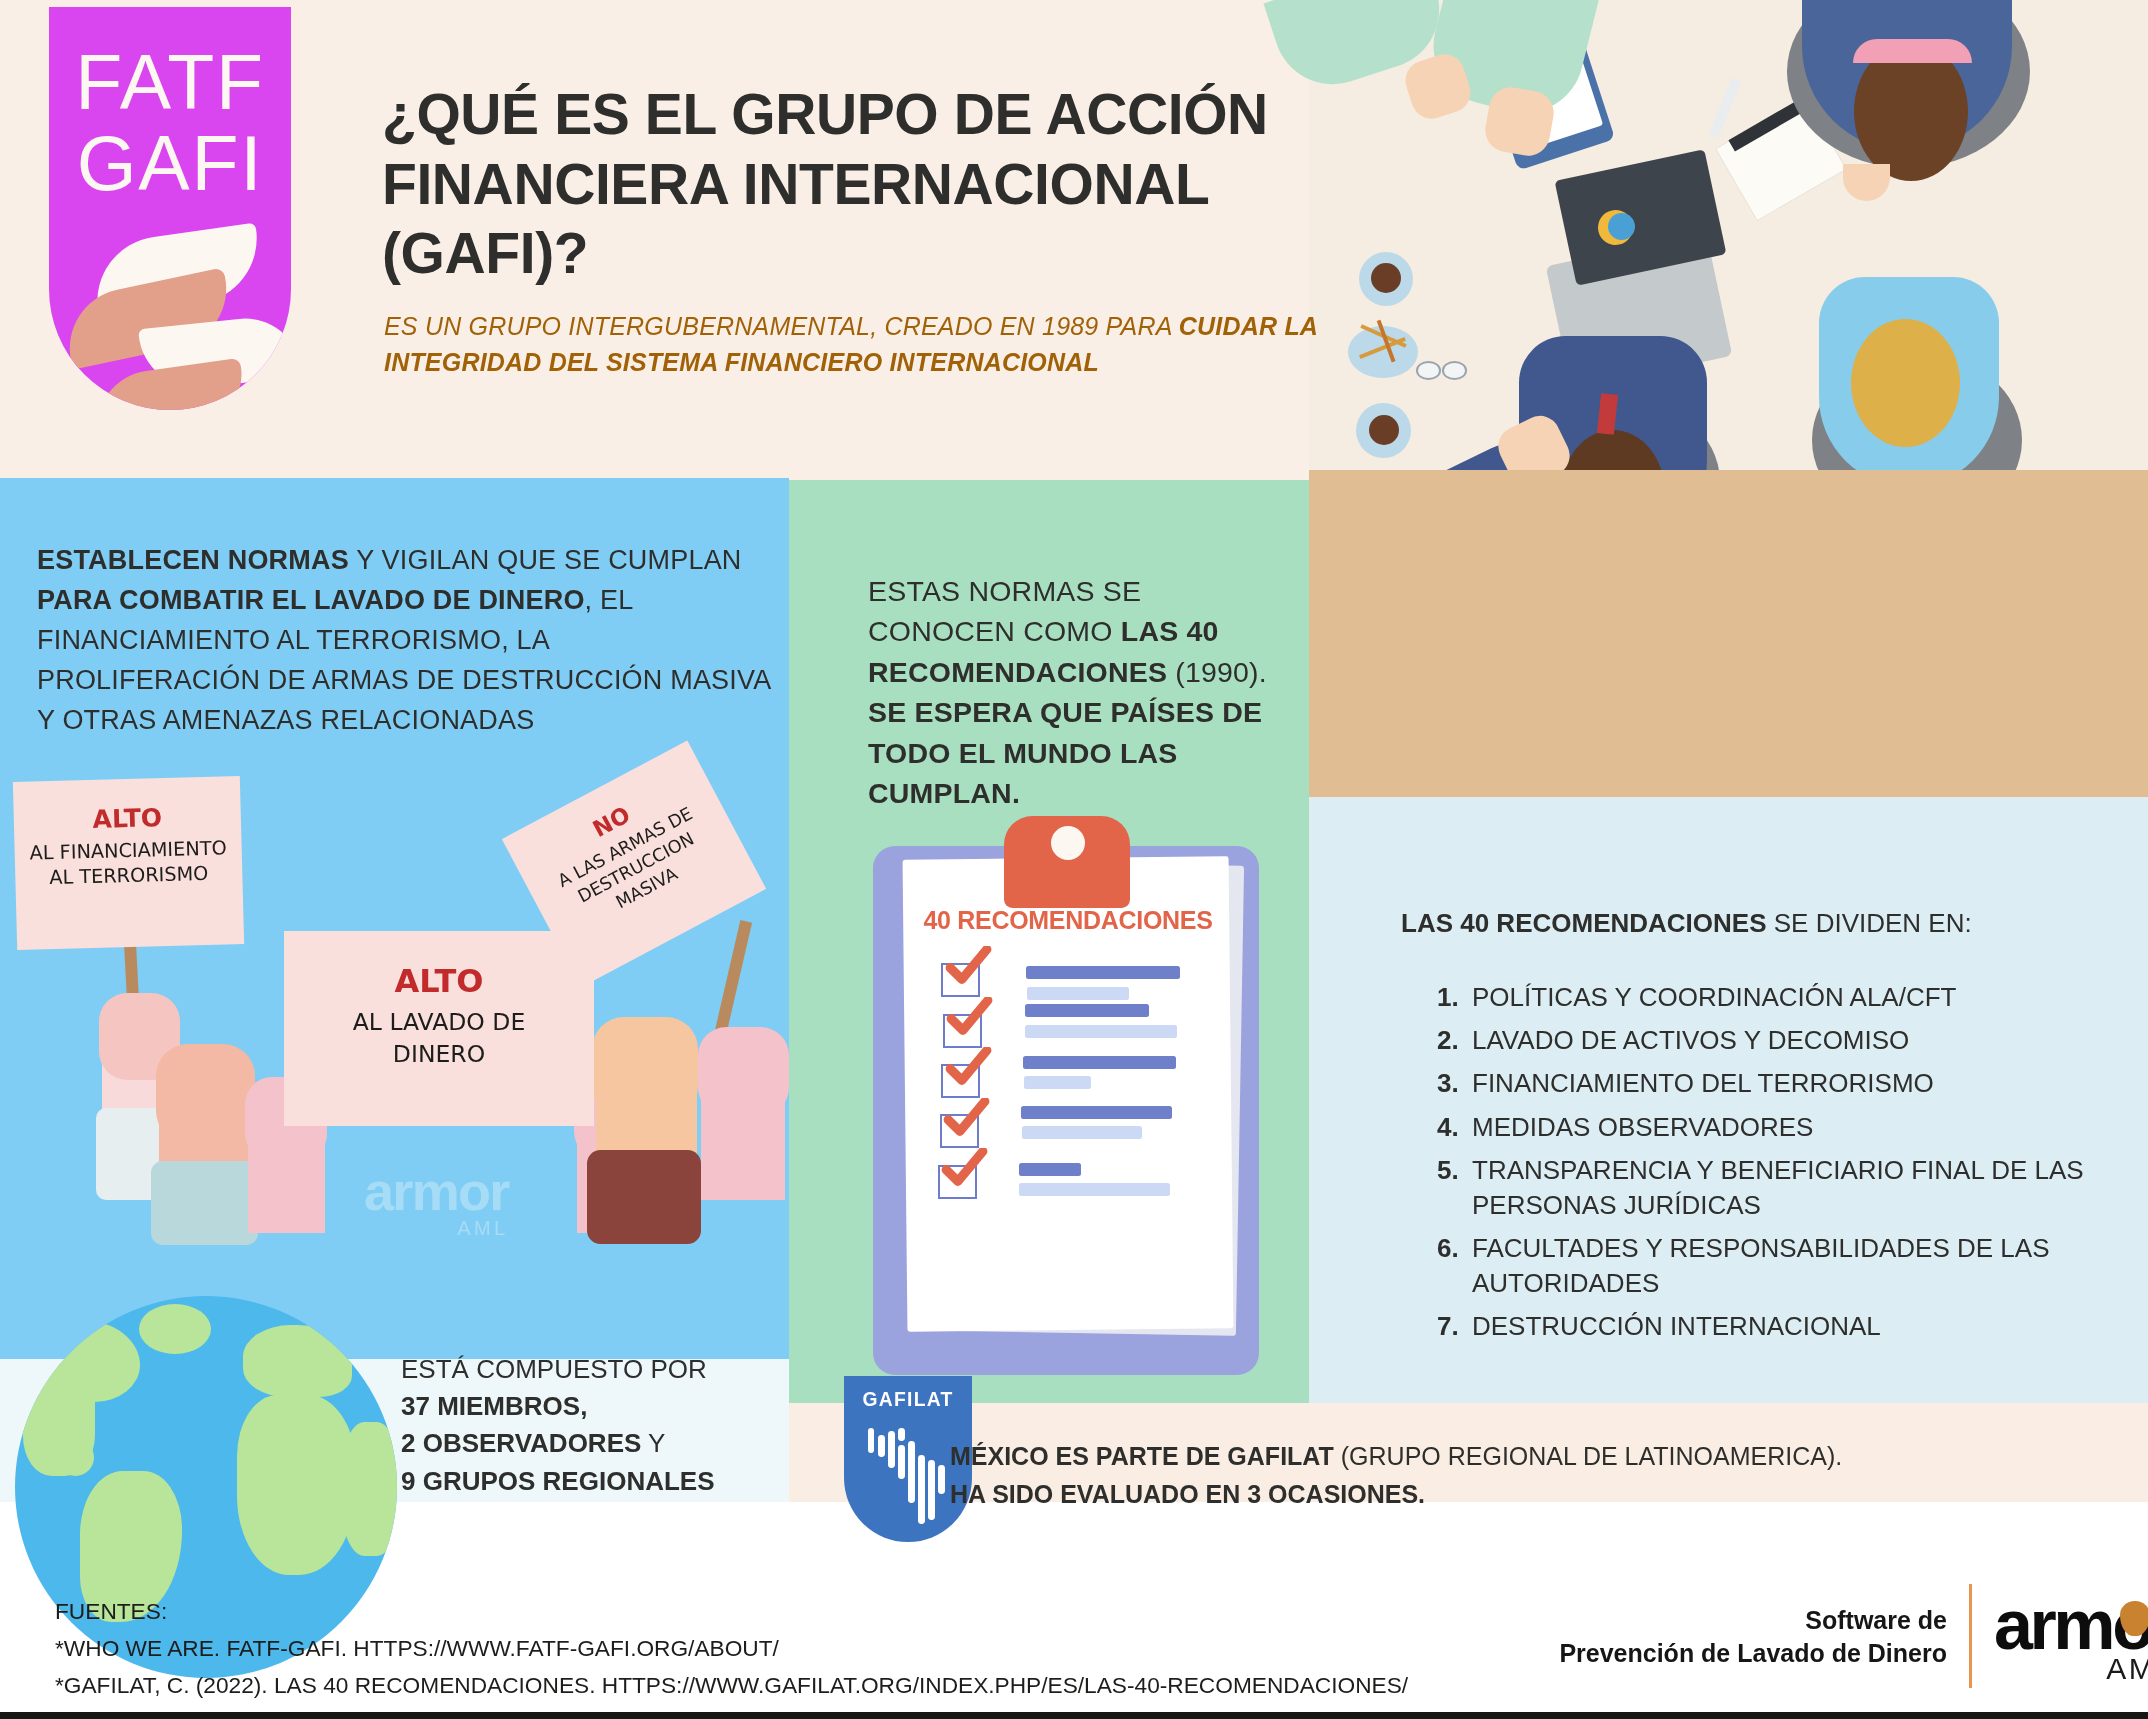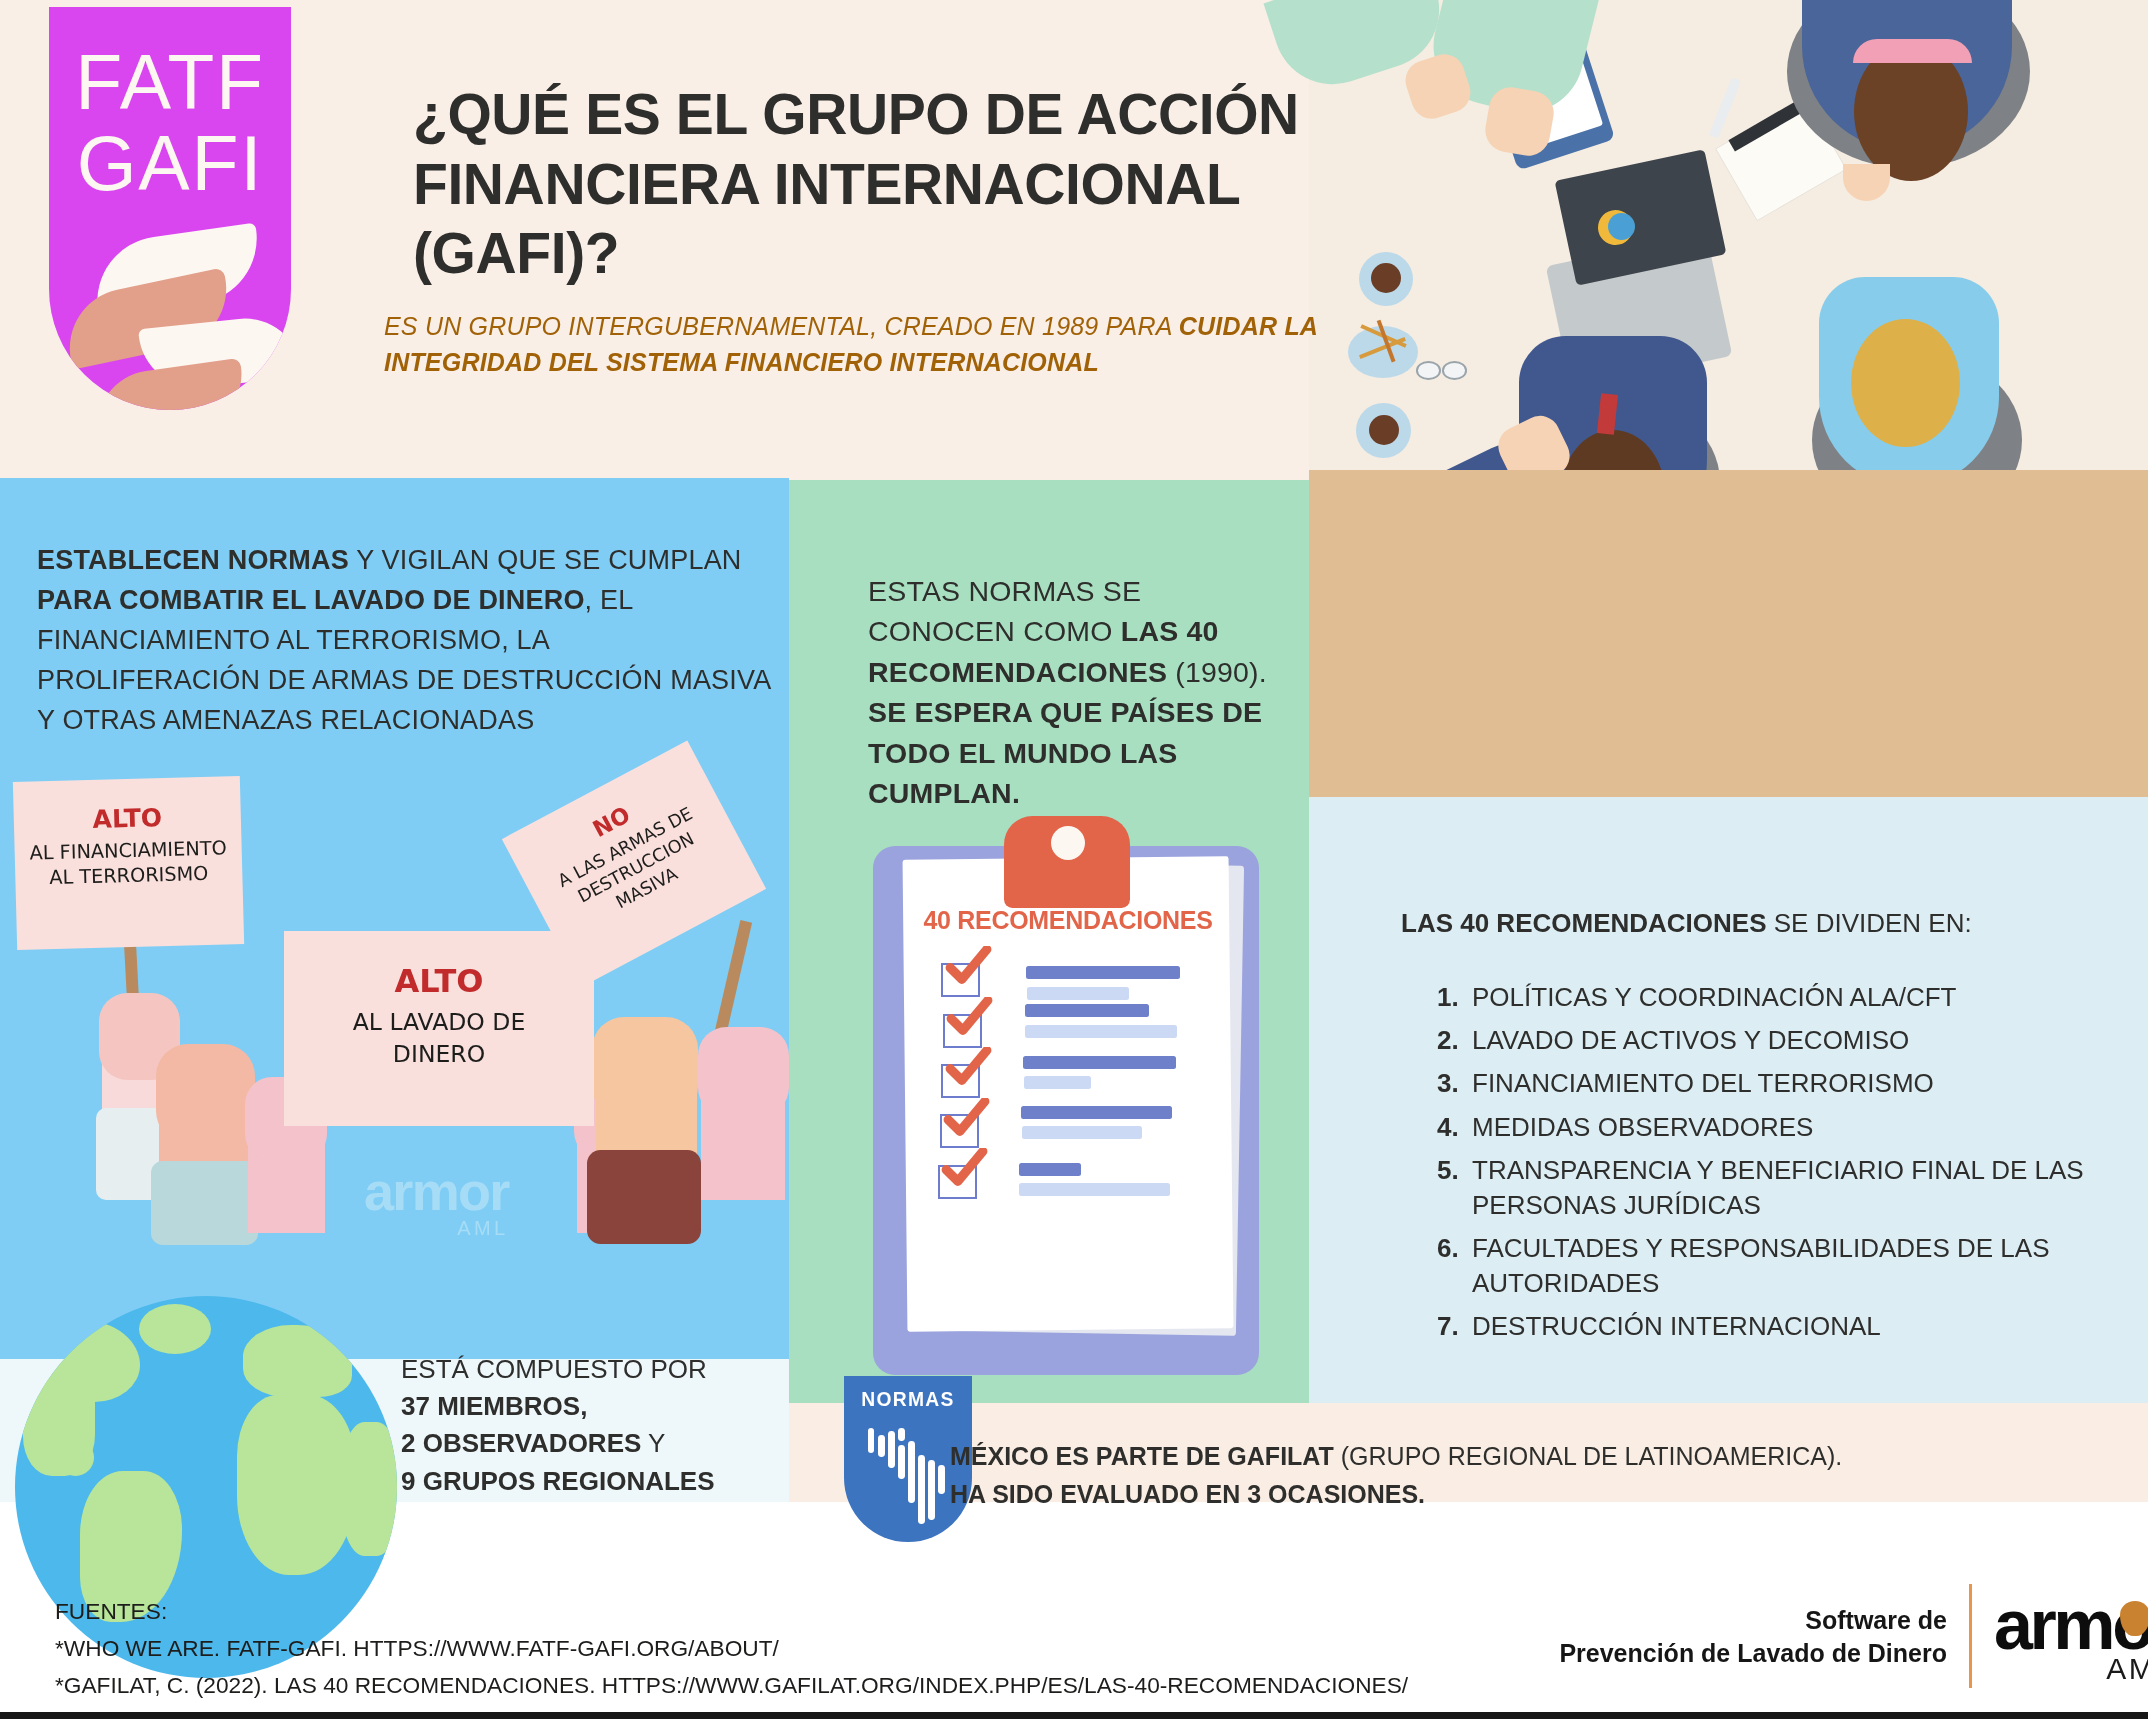--- a/index.html
+++ b/index.html
@@ -38,21 +38,21 @@
     background:#e29f8a; border-radius: 76px 11.7px 76px 11.7px; transform:rotate(-12deg); }
   .leaf-w2 { position:absolute; left:92px; top:314px; width:159px; height:64px;
     background:#fdf7f2; border-radius: 8.4px 76px 8.4px 76px; transform:rotate(-6deg); }
   .leaf-p2 { position:absolute; left:45px; top:361px; width:151px; height:65px;
     background:#e29f8a; border-radius: 76px 11.7px 76px 11.7px; transform:rotate(-8deg); }
 
   
   .hdr-title {
     position:absolute; left:382px; top:80px; width:990px;
     font-size:57px; font-weight:700; color:#2e2e2c;
-    line-height:1.22; letter-spacing:-0.4px;margin-left:31px;
+    line-height:1.22; letter-spacing:-0.4px;
   }
   .hdr-sub {
     position:absolute; left:384px; top:309px; width:1007px;
     font-size:25px; font-weight:400; color:#a16207; line-height:1.42;
     letter-spacing:0.2px;
     font-style:italic;
   }
   .hdr-sub b { font-weight:700; }
 
   
@@ -378,21 +378,21 @@
 
     <div class="chkbox" style="left:938px;top:1165px;"></div>
     <svg class="chk" style="left:941px;top:1148px;" viewBox="0 0 56 48">
         <path d="M6 26 L20 40 L50 4" stroke="#e2654a" stroke-width="11" fill="none" stroke-linecap="round" stroke-linejoin="round"></path>
       </svg>
     <div class="bar-d" style="left:1019px;top:1163px;width:62px;"></div>
     <div class="bar-l" style="left:1019px;top:1183px;width:151px;"></div>
   </div>
 
   <div class="gaf">
-    <div class="gaf-name">NORMAS</div>
+    <div class="gaf-name">GAFILAT</div>
     <div class="gbar" style="left:23.5px;top:52px;width:6.7px;height:25px;"></div>
     <div class="gbar" style="left:34px;top:59px;width:6.7px;height:22px;"></div>
     <div class="gbar" style="left:44px;top:55px;width:6.7px;height:28.5px;"></div>
     <div class="gbar" style="left:54px;top:52px;width:6.7px;height:13.4px;"></div>
     <div class="gbar" style="left:44px;top:70px;width:6.7px;height:22px;"></div>
     <div class="gbar" style="left:54px;top:69px;width:6.7px;height:34px;"></div>
     <div class="gbar" style="left:64px;top:65px;width:6.7px;height:28.5px;"></div>
     <div class="gbar" style="left:64px;top:77px;width:6.7px;height:50px;"></div>
     <div class="gbar" style="left:74px;top:79px;width:6.7px;height:47px;"></div>
     <div class="gbar" style="left:84px;top:84px;width:6.7px;height:44px;"></div>

